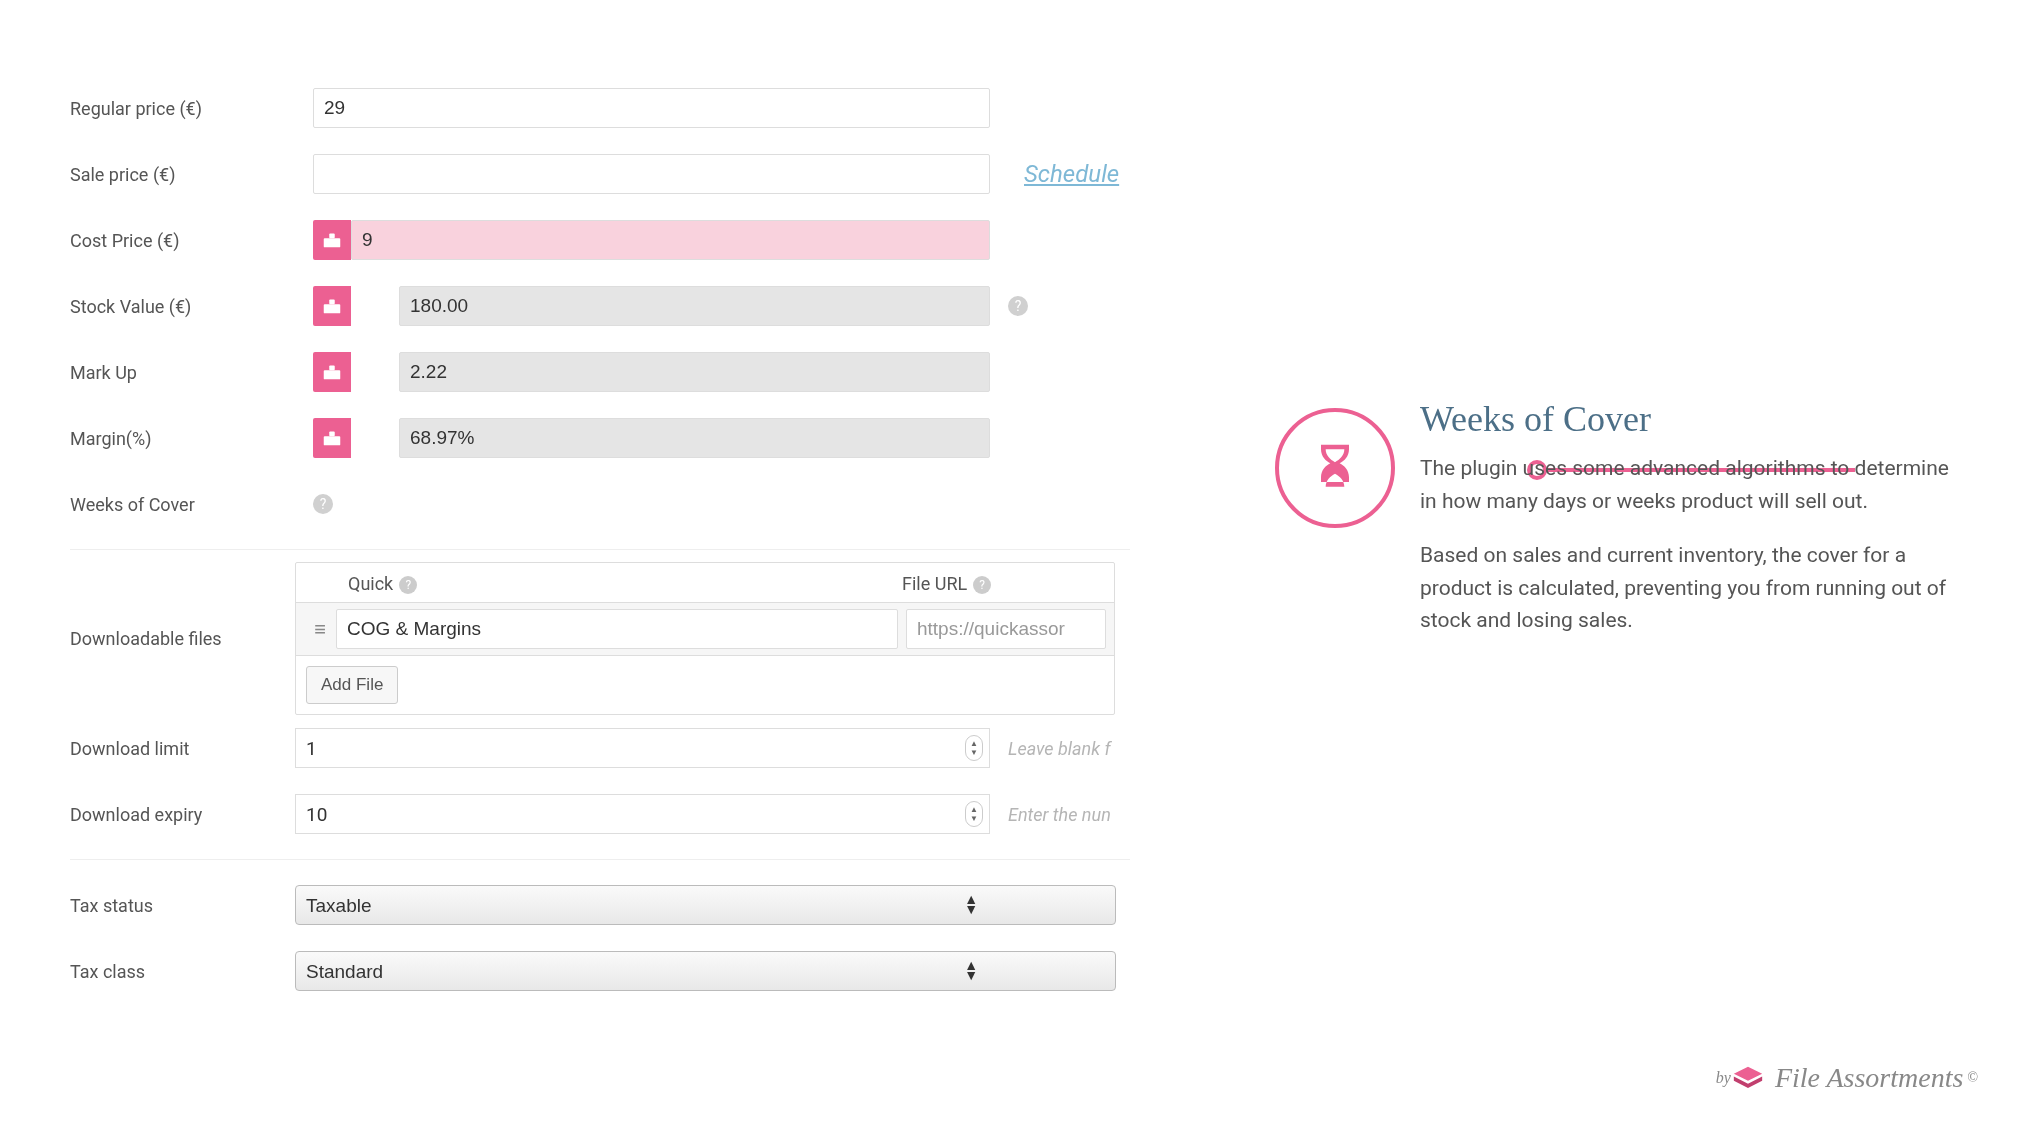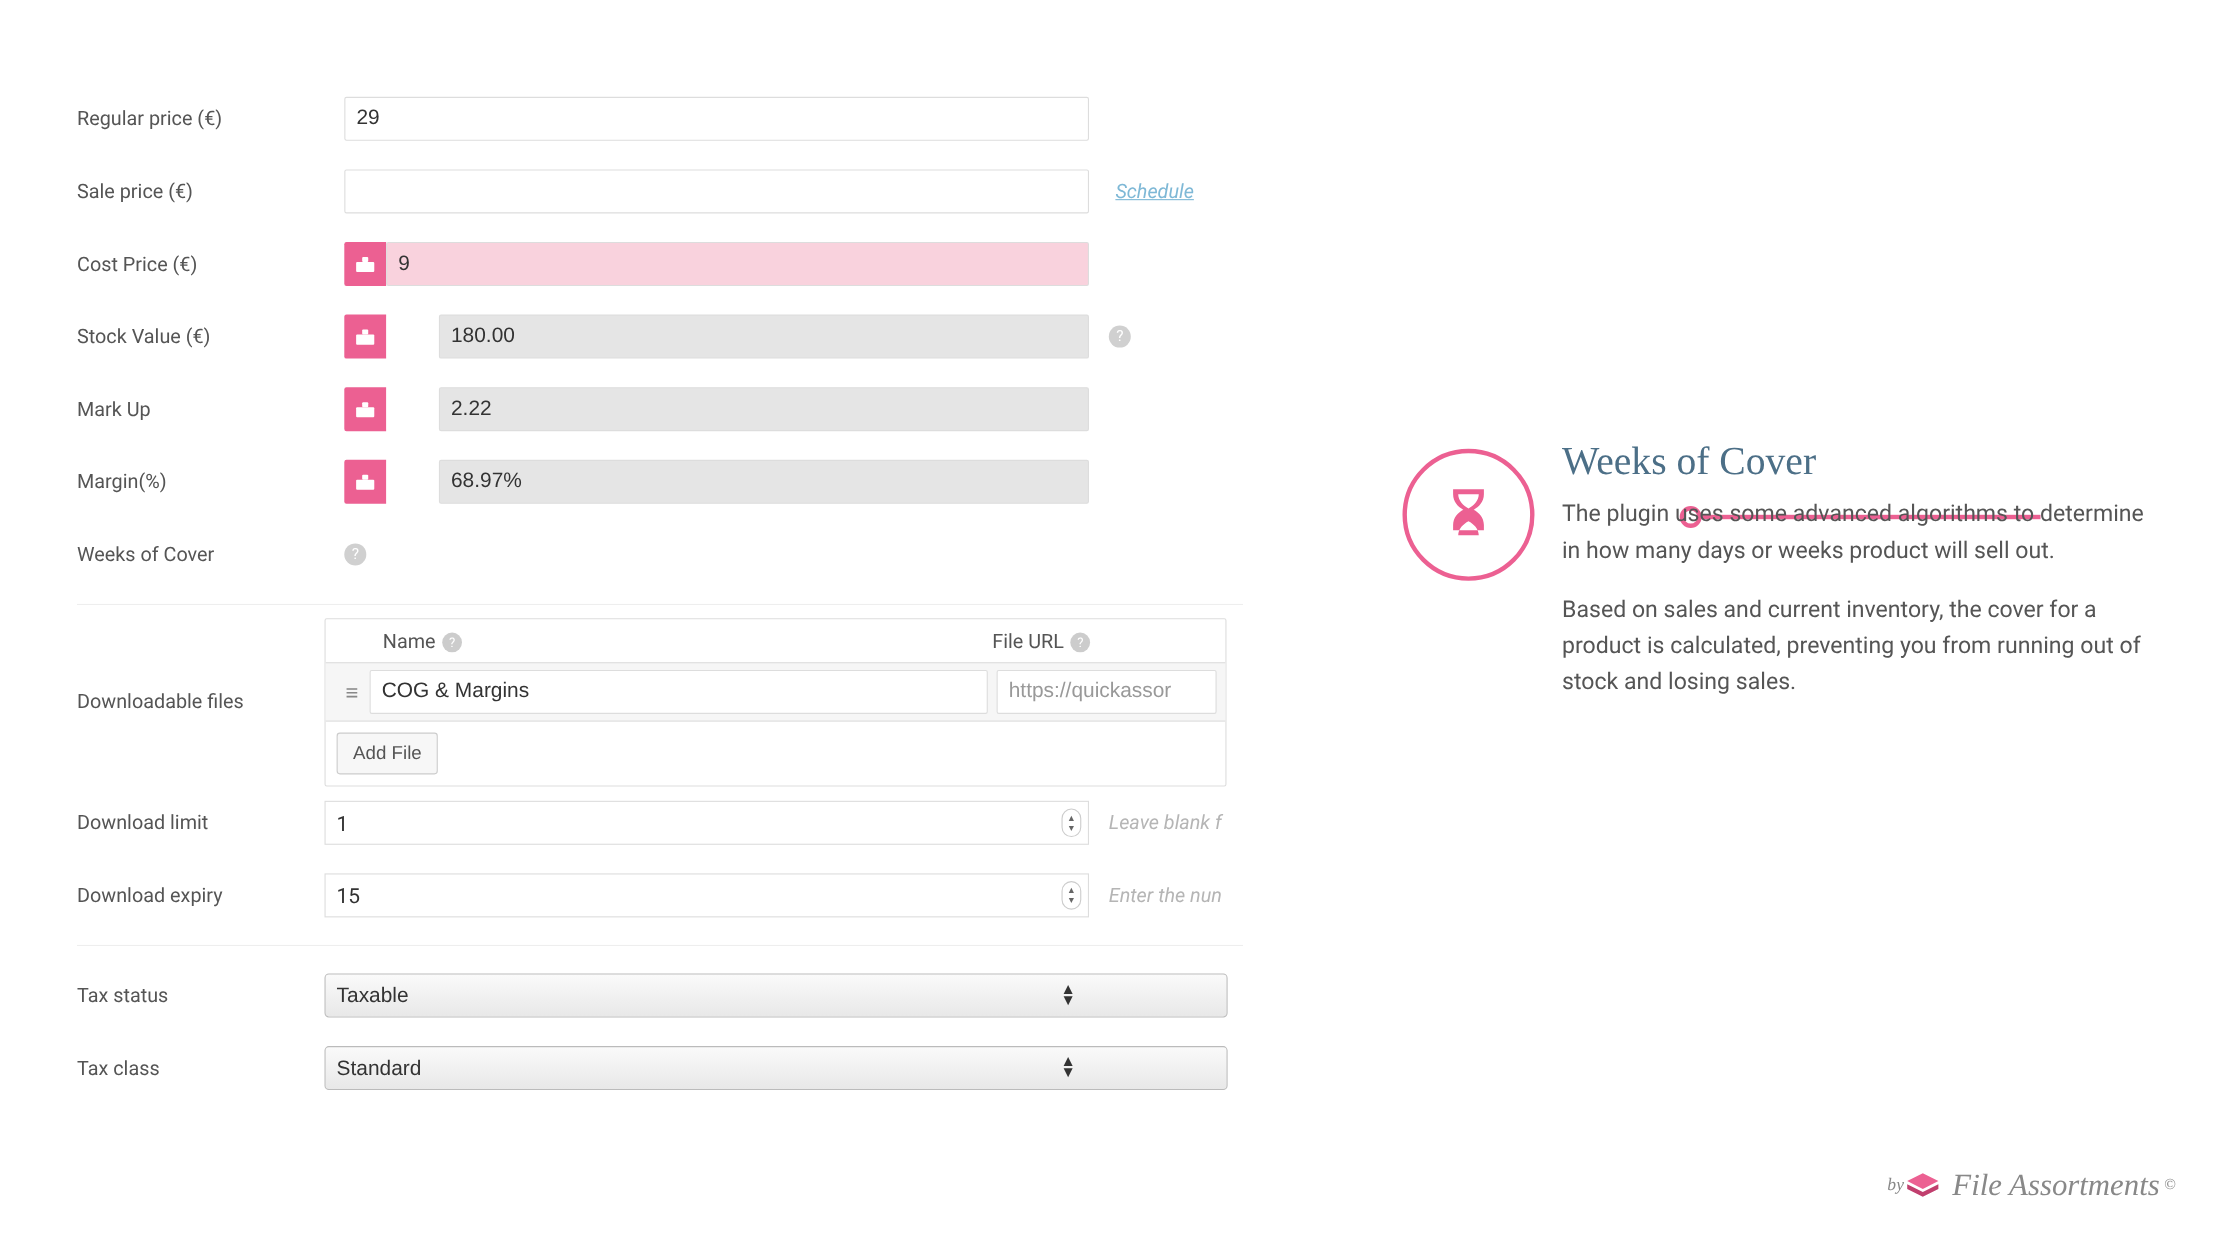--- a/index.html
+++ b/index.html
@@ -72,22 +72,22 @@
     border:1px solid var(--gray-border);
     border-left:none;
     padding:0 10px;
     font-size:19px;
     color:#333;
     border-radius:0 2px 2px 0;
   }
   .cost-price .pink-input{background:var(--pink-bg);}
   .readonly .pink-input{background:var(--gray-light);margin-left:48px;}
   .side-link{
-    margin-left:24px;
-    font-size:18px;
+    margin-left:34px;
+    font-size:24px;
     color:var(--link);
     font-style:italic;
     text-decoration:underline;
   }
   .help-circle{
     width:20px;height:20px;
     border-radius:50%;
     background:#d0d0d0;
     color:#fff;
     font-size:14px;
@@ -364,21 +364,21 @@
     <span class="help-circle">?</span>
   </div>
 
   <hr class="sep">
 
   <div class="dl-section row">
     <div class="label">Downloadable files</div>
     <div class="dl-table">
       <div class="dl-head">
         <div class="col-handle"></div>
-        <div class="col-name"><span>Name</span><span class="help-inline">?</span></div>
+        <div class="col-name"><span>Quick</span><span class="help-inline">?</span></div>
         <div class="col-url"><span>File URL</span><span class="help-inline">?</span></div>
       </div>
       <div class="dl-body">
         <span class="drag-handle">≡</span>
         <input class="name-input" type="text" value="COG &amp; Margins" style="">
         <input class="url-input" type="text" value="https://quickassor" style="">
       </div>
       <div class="dl-foot">
         <button class="btn">Add File</button>
       </div>
@@ -390,21 +390,21 @@
     <div class="num-input">
       <span>1</span>
       <span class="stepper">▲<br>▼</span>
     </div>
     <span class="hint">Leave blank f</span>
   </div>
 
   <div class="row">
     <div class="label">Download expiry</div>
     <div class="num-input">
-      <span>15</span>
+      <span>10</span>
       <span class="stepper">▲<br>▼</span>
     </div>
     <span class="hint">Enter the nun</span>
   </div>
 
   <hr class="sep">
 
   <div class="row">
     <div class="label">Tax status</div>
     <div class="select-wrap">

